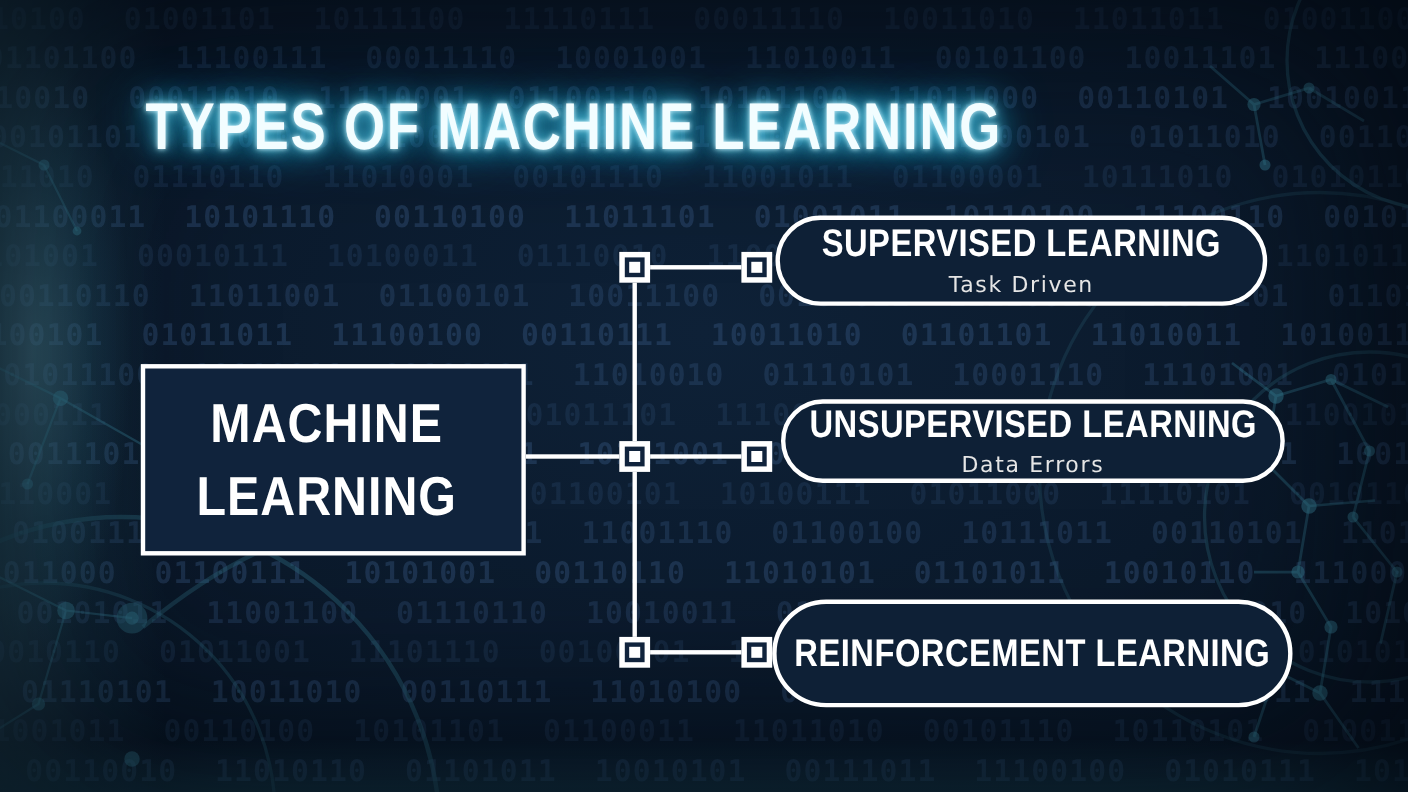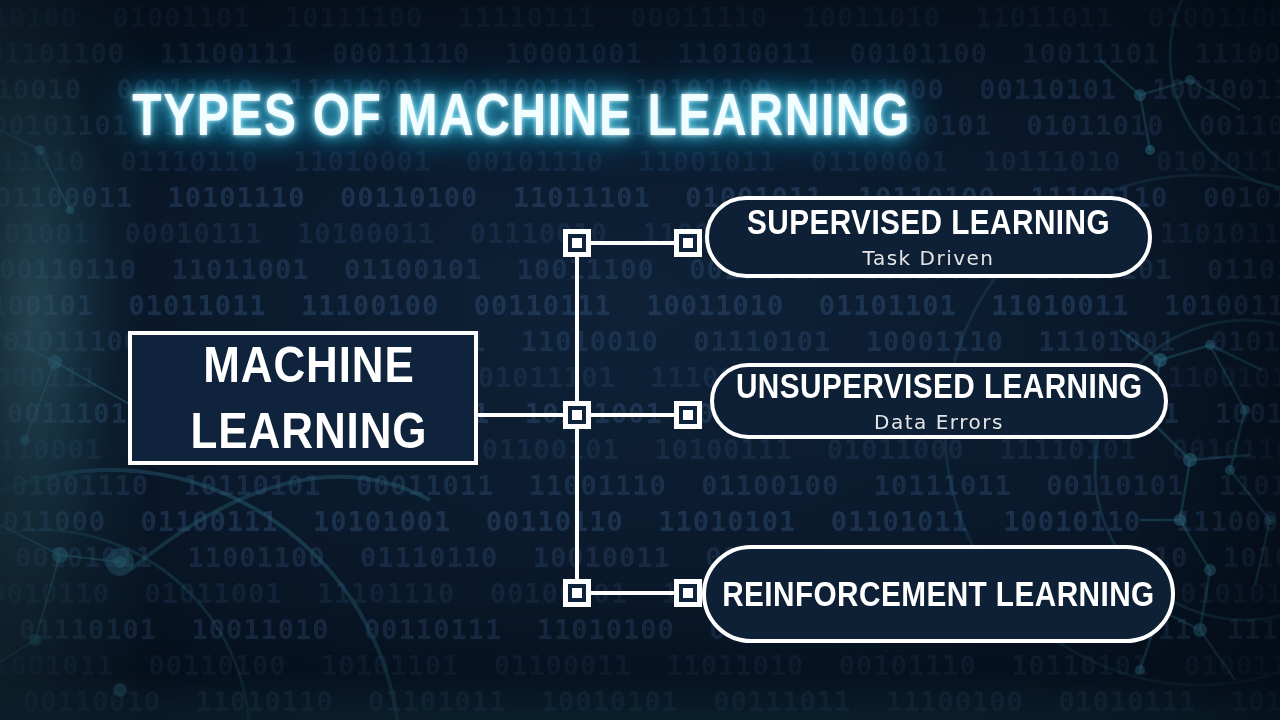--- a/index.html
+++ b/index.html
@@ -30,23 +30,23 @@
   
   .connector{position:absolute;background:#ffffff;z-index:5;}
   .node{position:absolute;width:28px;height:28px;box-sizing:border-box;border:5px solid #ffffff;
     background:#10233c;display:flex;align-items:center;justify-content:center;z-index:6;}
   .node-core{width:10px;height:10px;background:#ffffff;}
   .node.n1{left:563px;top:229px;} .node.n2{left:674px;top:229px;}
   .node.n3{left:563px;top:401px;} .node.n4{left:674px;top:401px;}
   .node.n5{left:563px;top:579px;} .node.n6{left:674px;top:579px;}
 
   #root-box{
-    position:absolute;left:128px;top:331px;width:350px;height:134px;box-sizing:border-box;
+    position:absolute;left:128px;top:331px;width:350px;height:174px;box-sizing:border-box;
     border:4px solid #ffffff;background:#10233c;z-index:7;
-    display:flex;align-items:center;justify-content:flex-end;
+    display:flex;align-items:center;justify-content:flex-start;
   }
   #root-box .label{
     display:inline-block;width:330px;text-align:center;transform:scaleX(.88);
     color:#ffffff;font-weight:bold;font-size:50px;line-height:1.32;letter-spacing:1px;
   }
   .pill{
     position:absolute;box-sizing:border-box;border:4px solid #ffffff;background:#0e2036;z-index:7;
     display:flex;flex-direction:column;align-items:center;justify-content:center;
   }
   .pill.p1{left:705px;top:196px;width:447px;height:82px;border-radius:49px;}

